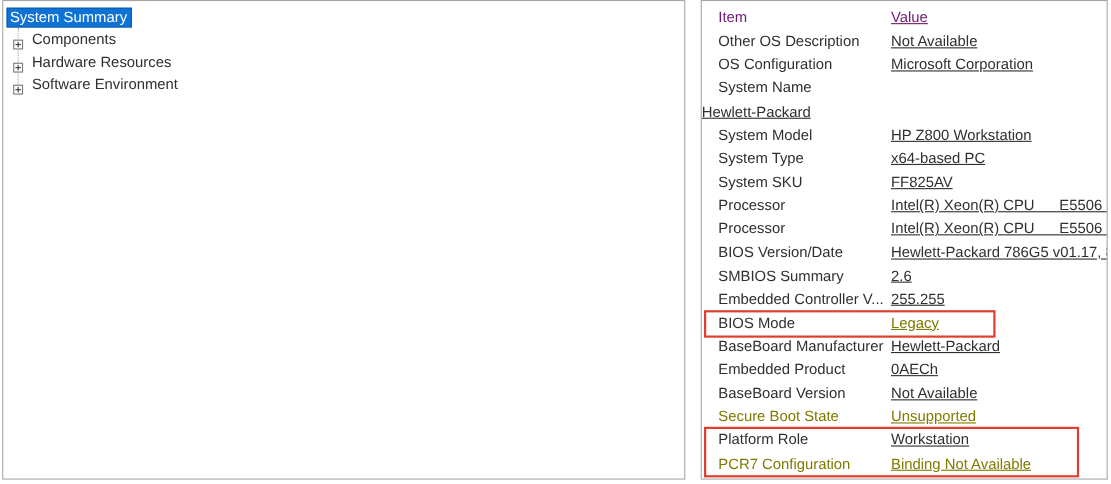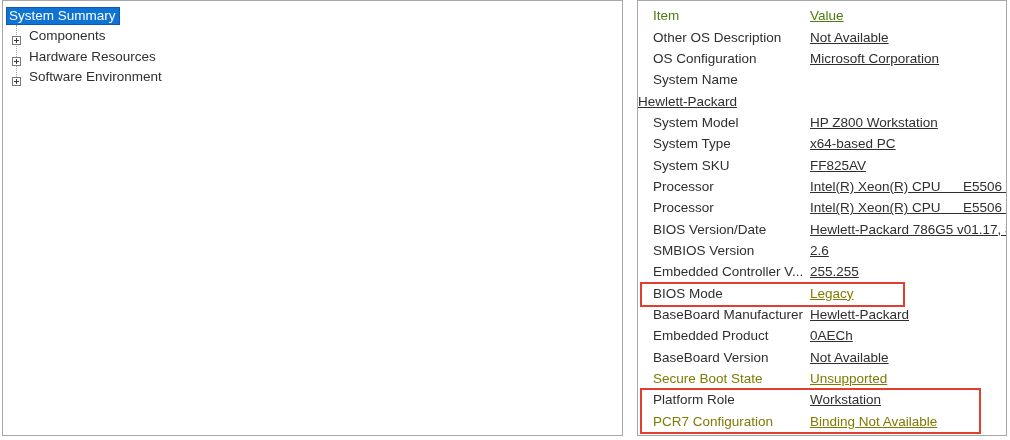--- a/index.html
+++ b/index.html
@@ -93,21 +93,21 @@
     white-space:nowrap;
     overflow:hidden;
   }
   .cell-value{
     flex:1 1 auto;
     white-space:pre;
     overflow:hidden;
     text-decoration:underline;
   }
   .header-row .cell-item,
-  .header-row .cell-value{ color:#4d7c0f; }
+  .header-row .cell-value{ color:#701a75; }
   .olive{ color:var(--olive,#7f7a00); }
   
   .red-box{
     position:absolute;
     box-sizing:border-box;
     border:2px solid var(--annotation-red,#e23d2e);
     pointer-events:none;
     background:transparent;
   }
   .red-box.bios{ left:2px; top:281px; width:265px; height:25px; }
@@ -180,21 +180,21 @@
           </div>
           <div class="row">
             <span class="cell-item">Processor</span>
             <span class="cell-value">Intel(R) Xeon(R) CPU      E5506  @ 2.13GHz</span>
           </div>
           <div class="row">
             <span class="cell-item">BIOS Version/Date</span>
             <span class="cell-value">Hewlett-Packard 786G5 v01.17, 8,</span>
           </div>
           <div class="row">
-            <span class="cell-item">SMBIOS Version</span>
+            <span class="cell-item">SMBIOS Summary</span>
             <span class="cell-value">2.6</span>
           </div>
           <div class="row">
             <span class="cell-item">Embedded Controller V...</span>
             <span class="cell-value">255.255</span>
           </div>
           <div class="row">
             <span class="cell-item">BIOS Mode</span>
             <span class="cell-value olive">Legacy</span>
           </div>

